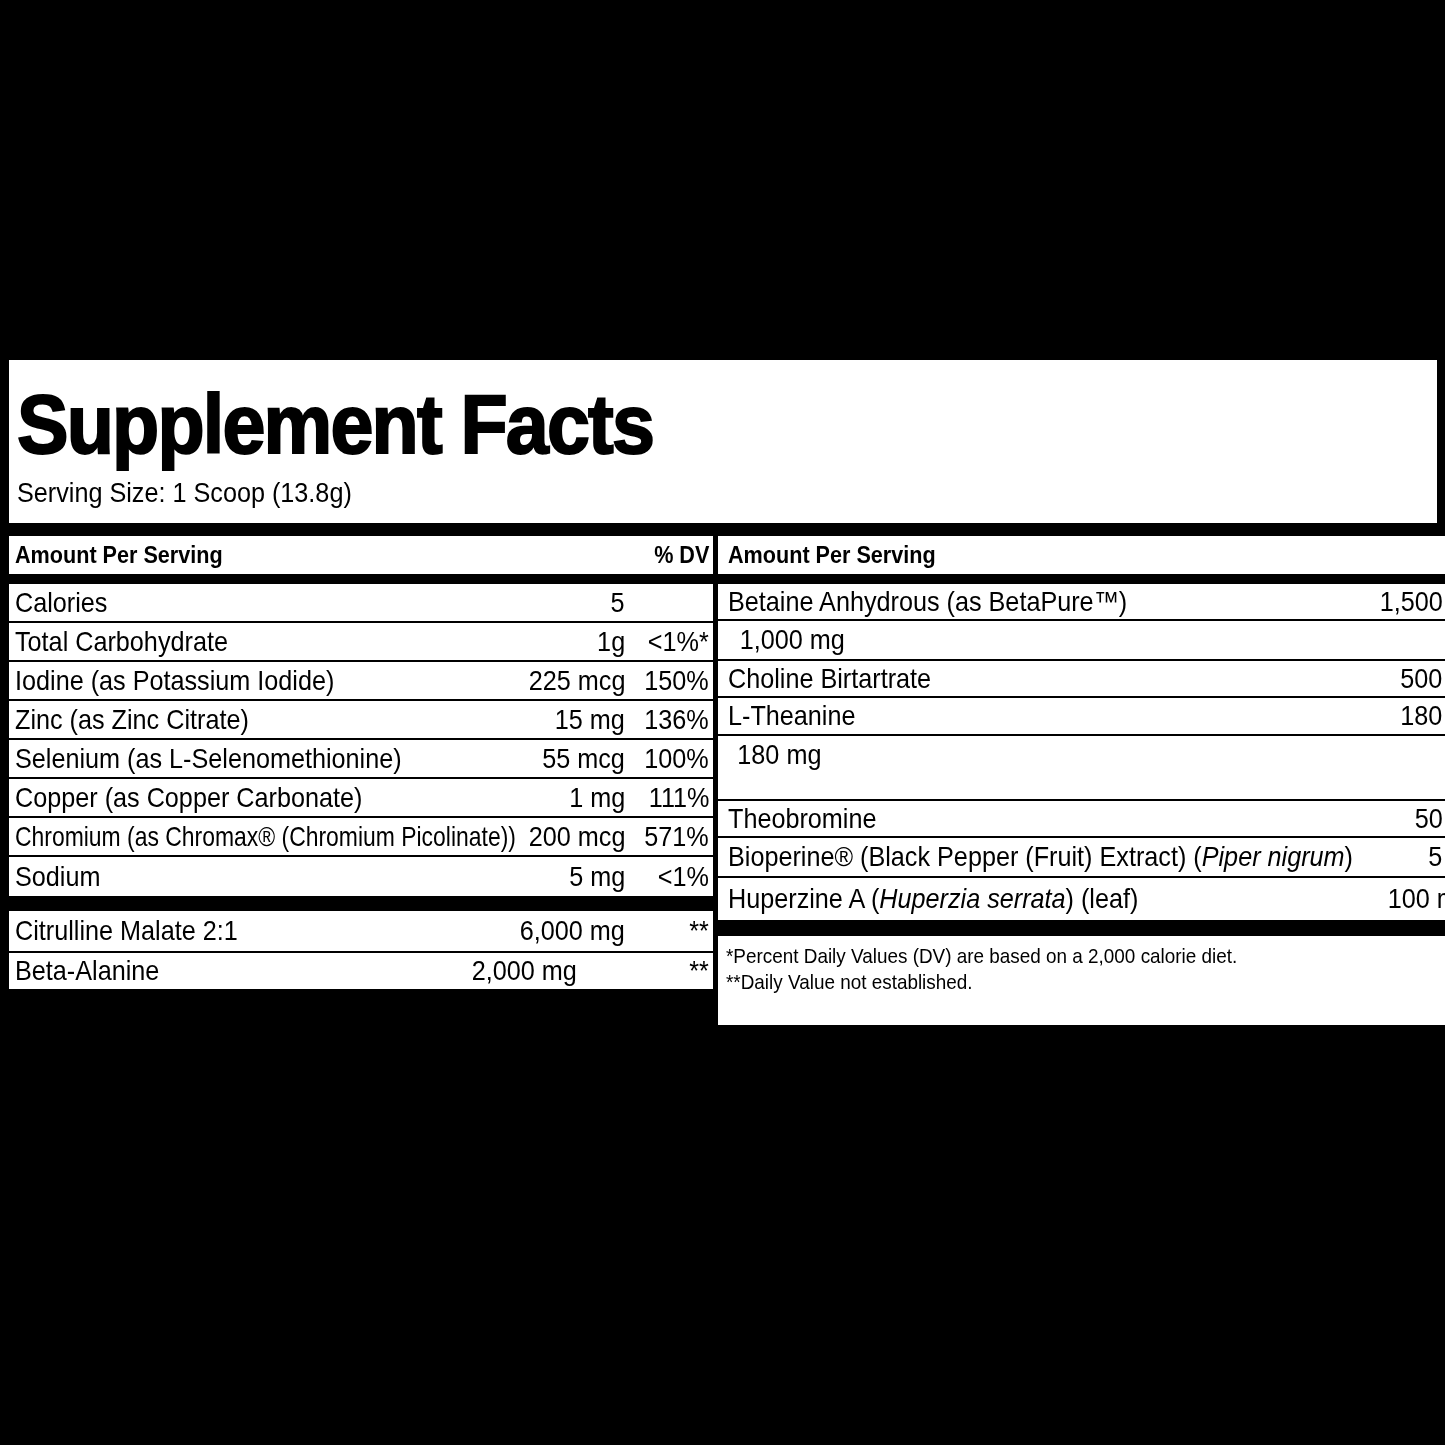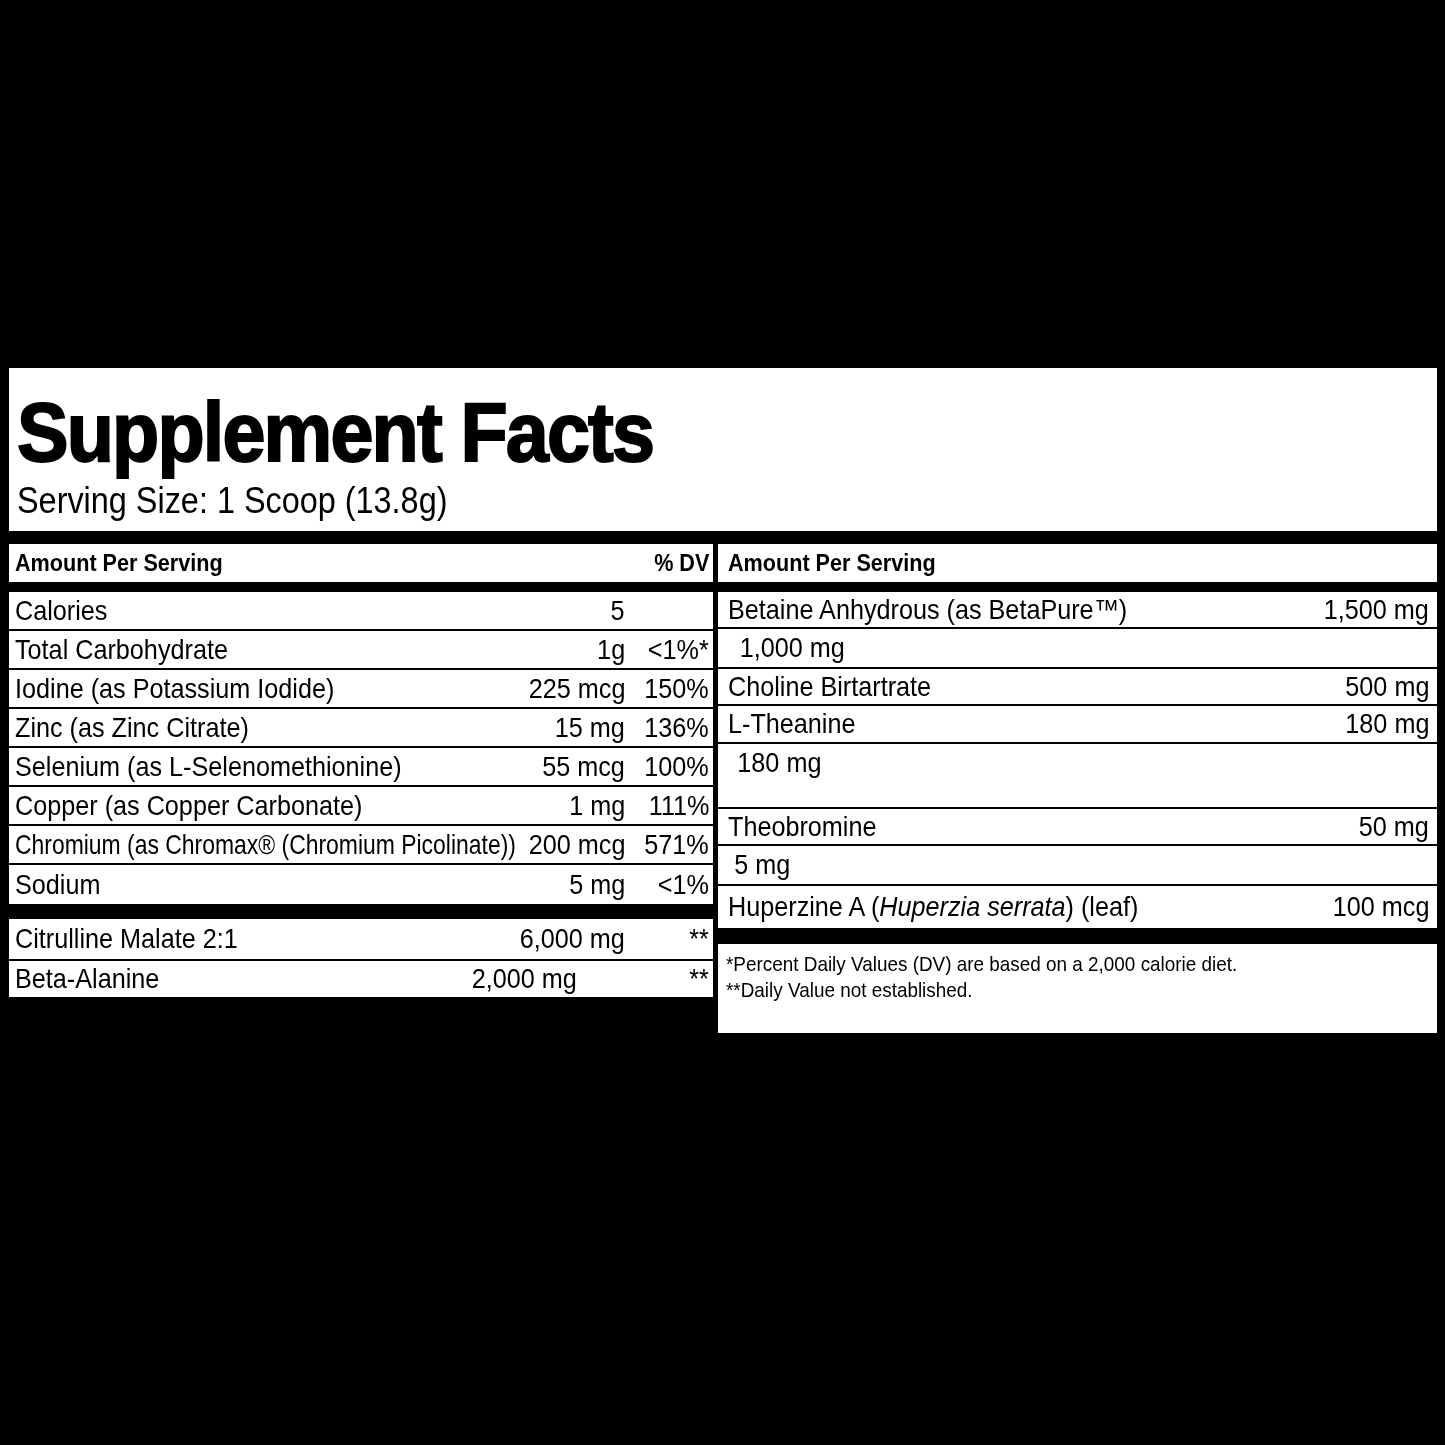--- a/index.html
+++ b/index.html
@@ -6,38 +6,38 @@
   html, body { width: 1445px; height: 1445px; }
   body {
     background: var(--bg, #000);
     position: relative;
     font-family: "Liberation Sans", sans-serif;
     color: var(--ink, #000);
     overflow: hidden;
   }
   .panel {
     position: absolute;
-    left: 9px; top: 368px;
+    left: 9px; top: 360px;
     width: 1428px; height: 665px;
     background: var(--panel, #fff);
     display: flex;
     flex-direction: column;
   }
   .title {
     margin: 22px 0 0 8px;
     font-size: 84px;
     font-weight: bold;
     line-height: 1;
     letter-spacing: -2px;
     white-space: nowrap;
     transform: scaleX(0.92);
     transform-origin: left center;
     -webkit-text-stroke: 2px var(--ink, #000);
   }
-  .serving { margin: 10px 10px 0 8px; font-size: 36px; line-height: 33px; }
+  .serving { margin: 10px 10px 0 8px; font-size: 28px; line-height: 33px; }
   .cx { display: inline-block; transform: scaleX(0.9); transform-origin: left center; white-space: nowrap; }
   .cxr { display: inline-block; transform: scaleX(0.9); transform-origin: right center; white-space: nowrap; }
   .bar1 { height: 13px; background: var(--ink, #000); margin-top: 14px; }
   .cols { flex: 1; display: flex; align-items: stretch; }
   .col { display: flex; flex-direction: column; background: var(--panel, #fff); }
   .col-left { width: 709px; border-right: 5px solid var(--ink, #000); }
   .col-right { flex: 1; }
   .hdr {
     height: 38px;
     display: flex; justify-content: space-between; align-items: center;
@@ -177,20 +177,21 @@
             <span class="amt"><span class="cxr">180 mg</span></span>
           </div>
           <div class="row">
             <span class="amt"><span class="cxr">180 mg</span></span>
           </div>
           <div class="row">
             <span class="name"><span class="fit" style="transform: scaleX(0.9);"><span>Theobromine</span></span></span>
             <span class="amt"><span class="cxr">50 mg</span></span>
           </div>
           <div class="row">
+            <span class="name"><span class="fit" style="transform: scaleX(0.9);"><span>Bioperine® (Black Pepper (Fruit) Extract) (</span><i>Piper nigrum</i><span>)</span></span></span>
             <span class="amt"><span class="cxr">5 mg</span></span>
           </div>
           <div class="row">
             <span class="name"><span class="fit" style="transform: scaleX(0.9);"><span>Huperzine A (</span><i>Huperzia serrata</i><span>) (leaf)</span></span></span>
             <span class="amt"><span class="cxr">100 mcg</span></span>
           </div>
         </div>
       <div class="bar-mid"></div>
       <div class="footnotes">
         <div><span class="cx">*Percent Daily Values (DV) are based on a 2,000 calorie diet.</span></div>

